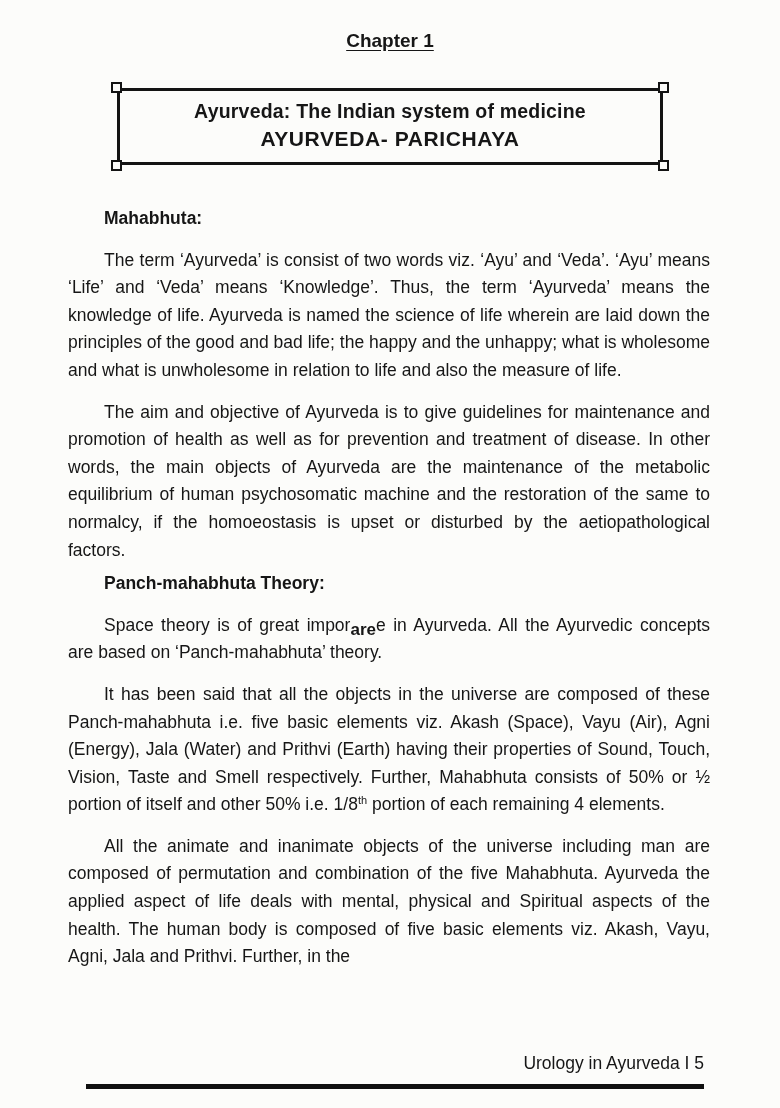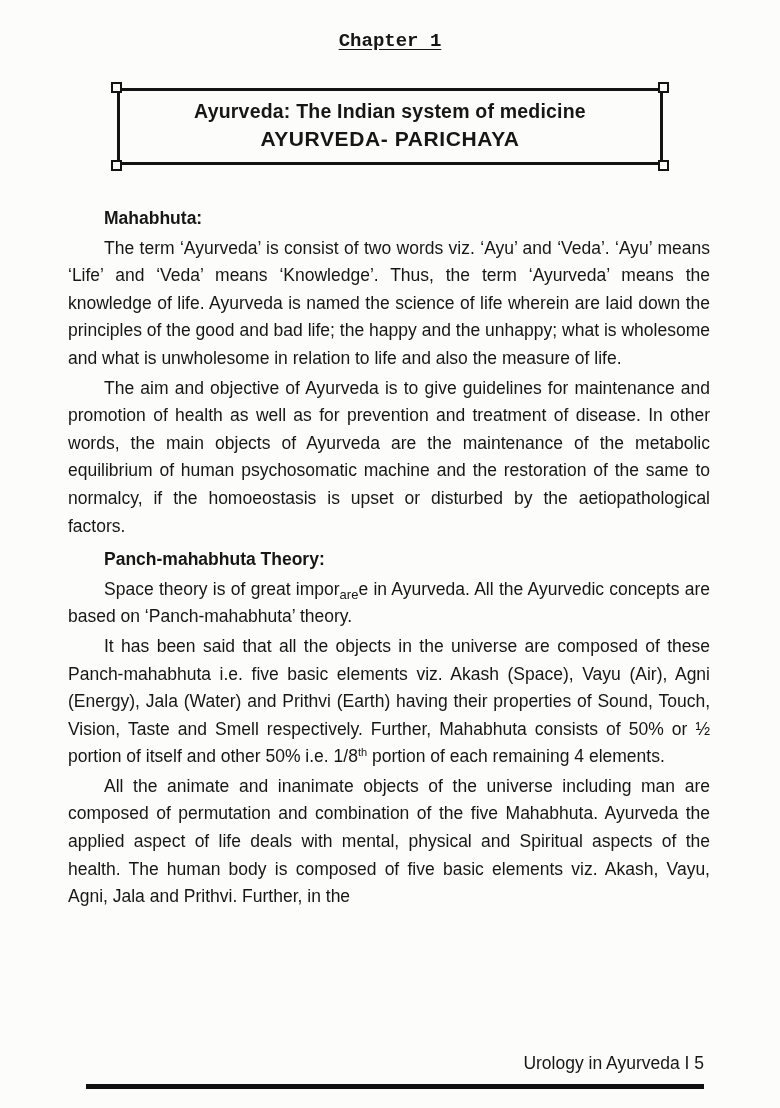--- a/index.html
+++ b/index.html
@@ -16,21 +16,20 @@
     width: 780px;
     height: 1108px;
     background: #fcfcfa;
     overflow: hidden;
   }
   .chapter-title {
     text-align: center;
     margin-top: 30px;
     font-size: 19px;
     font-weight: bold;
-    font-family: Liberation Mono, monospace;
   }
   .chapter-title span {
     text-decoration: underline;
     text-underline-offset: 3px;
   }
   .title-box {
     position: relative;
     width: 546px;
     margin: 36px auto 0;
     border: 3px solid #131313;
@@ -69,26 +68,27 @@
   }
   .sect-heading {
     font-size: 17.5px;
     font-weight: bold;
     text-indent: 36px;
     margin-top: 6px;
     text-align: left;
   }
   .para {
     text-indent: 36px;
-    margin-top: 2px;
+    margin-top: 14px;
   }
   sub.scan-sub {
-    font-size: 13px;
+    font-size: 17px;
     line-height: 0;
     vertical-align: -4px;
+    font-weight: bold;
   }
   sup.ordinal {
     font-size: 11px;
     line-height: 0;
     vertical-align: 6px;
   }
   .footer-text {
     position: absolute;
     right: 76px;
     bottom: 34px;

